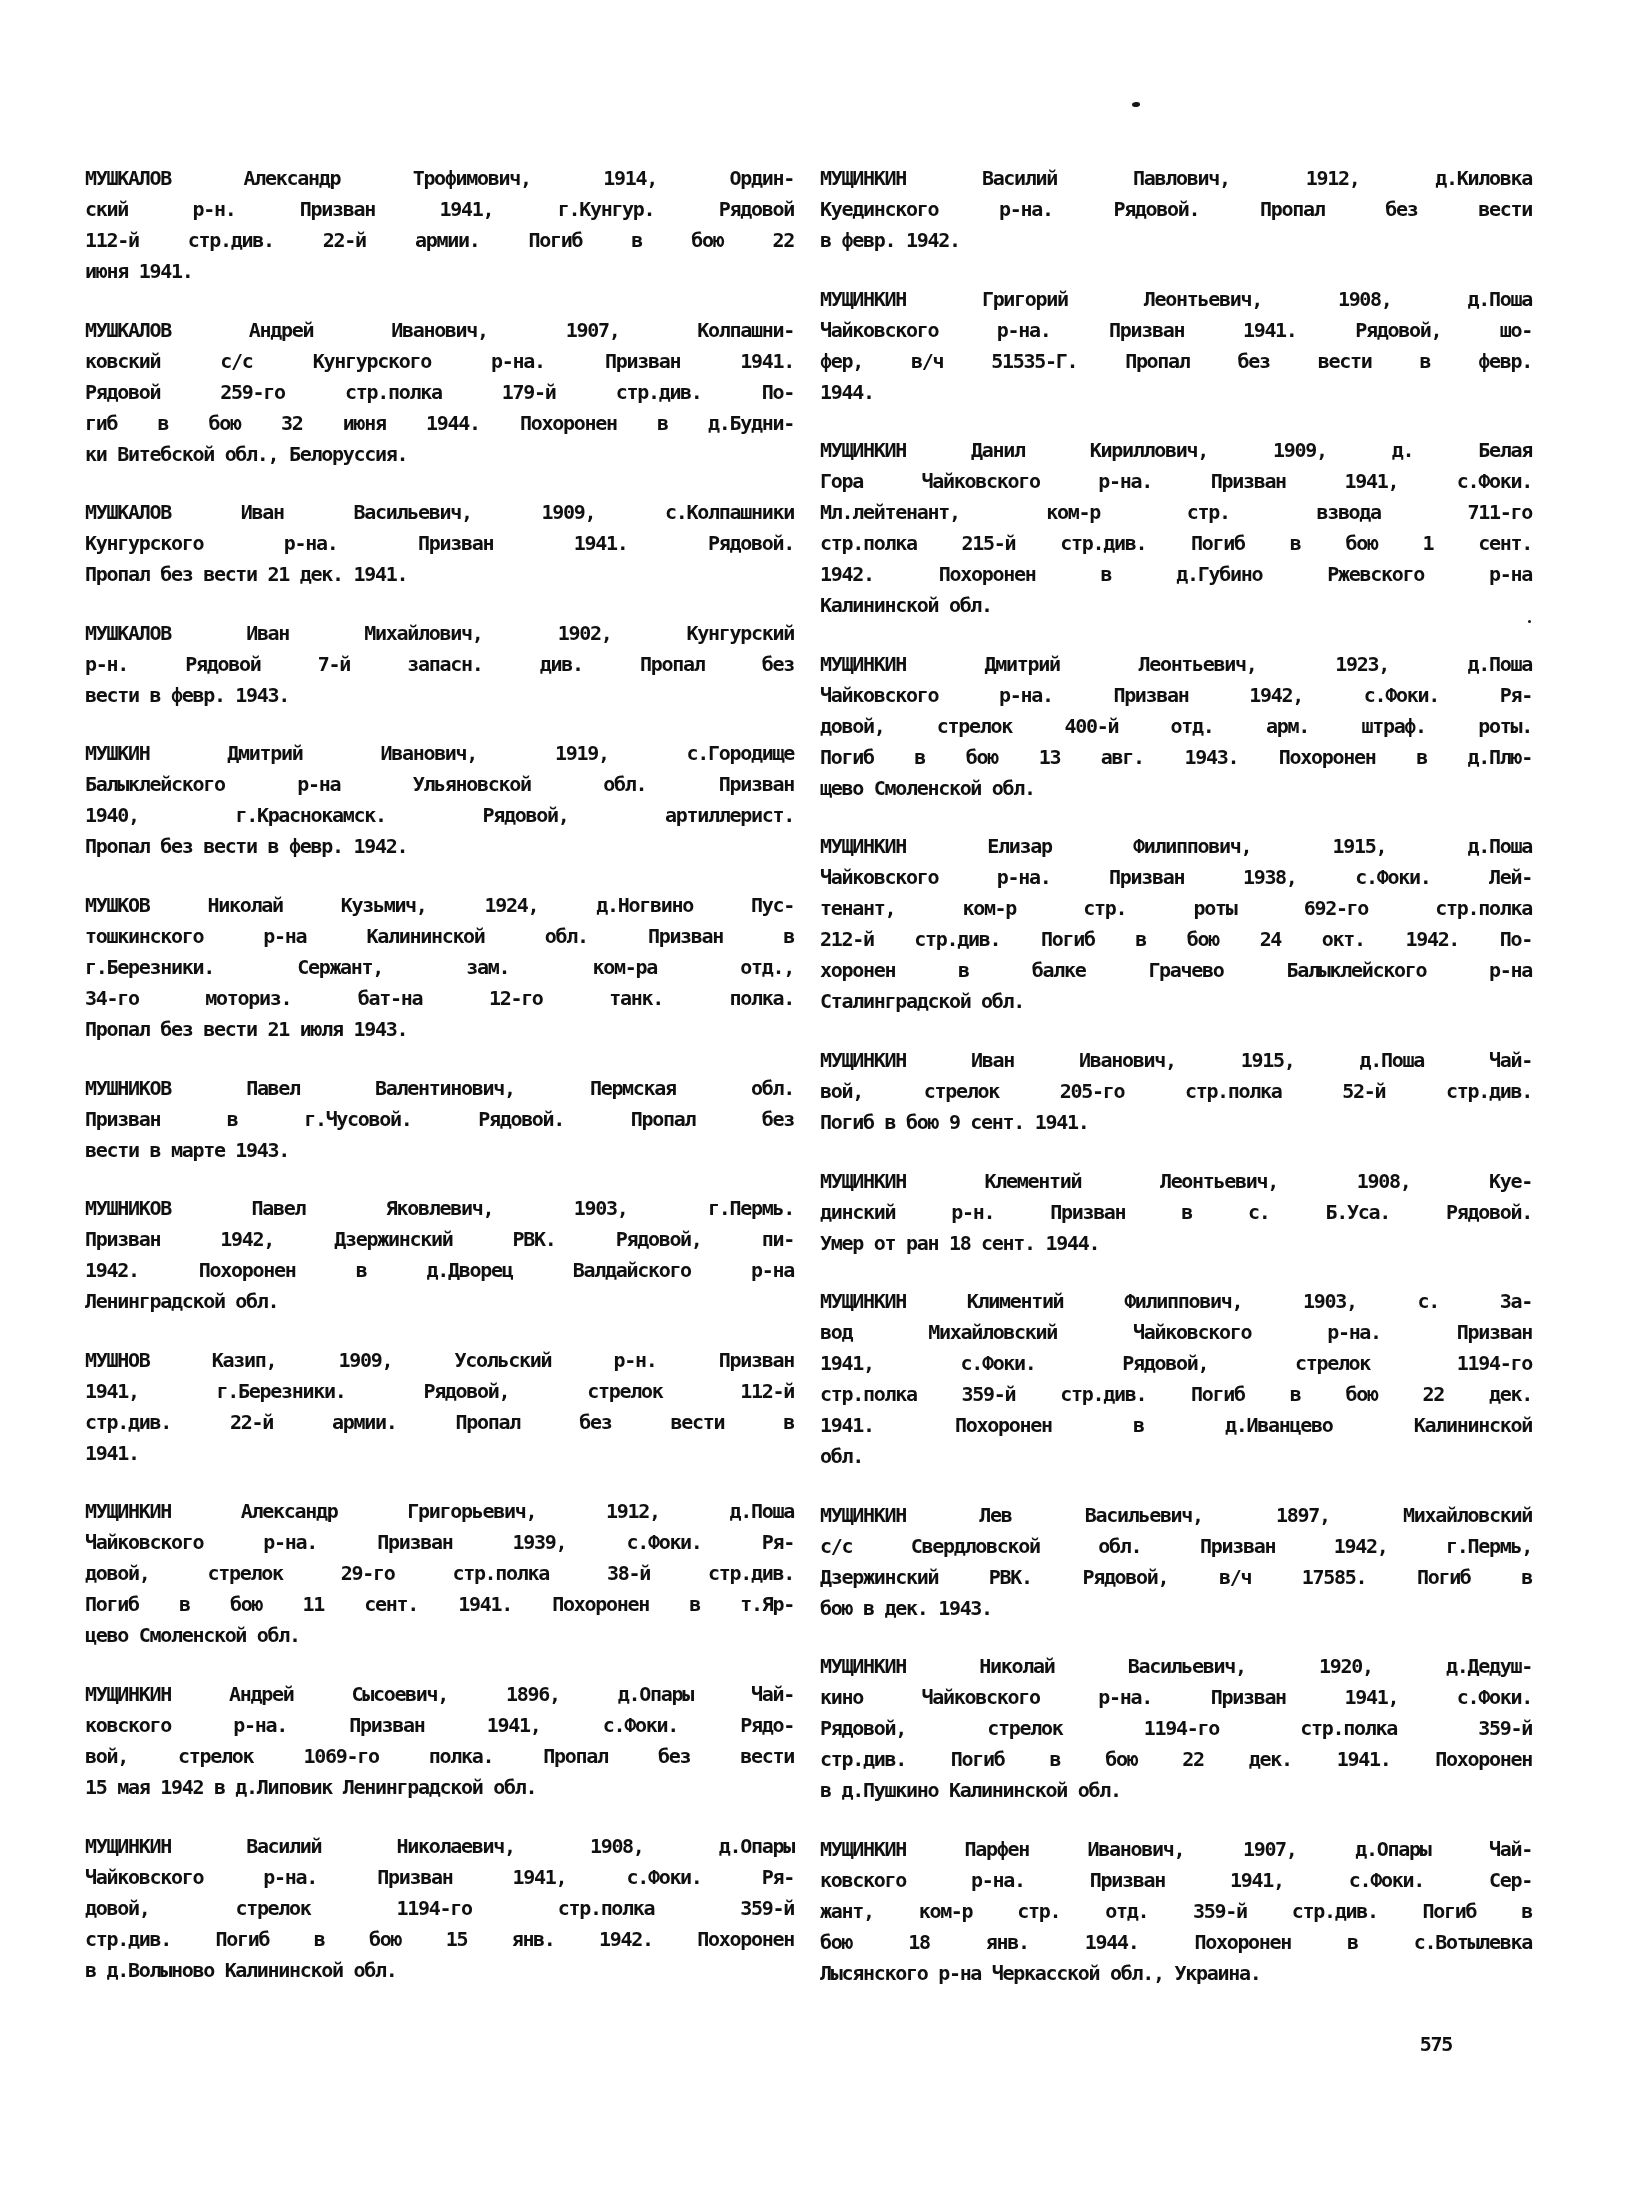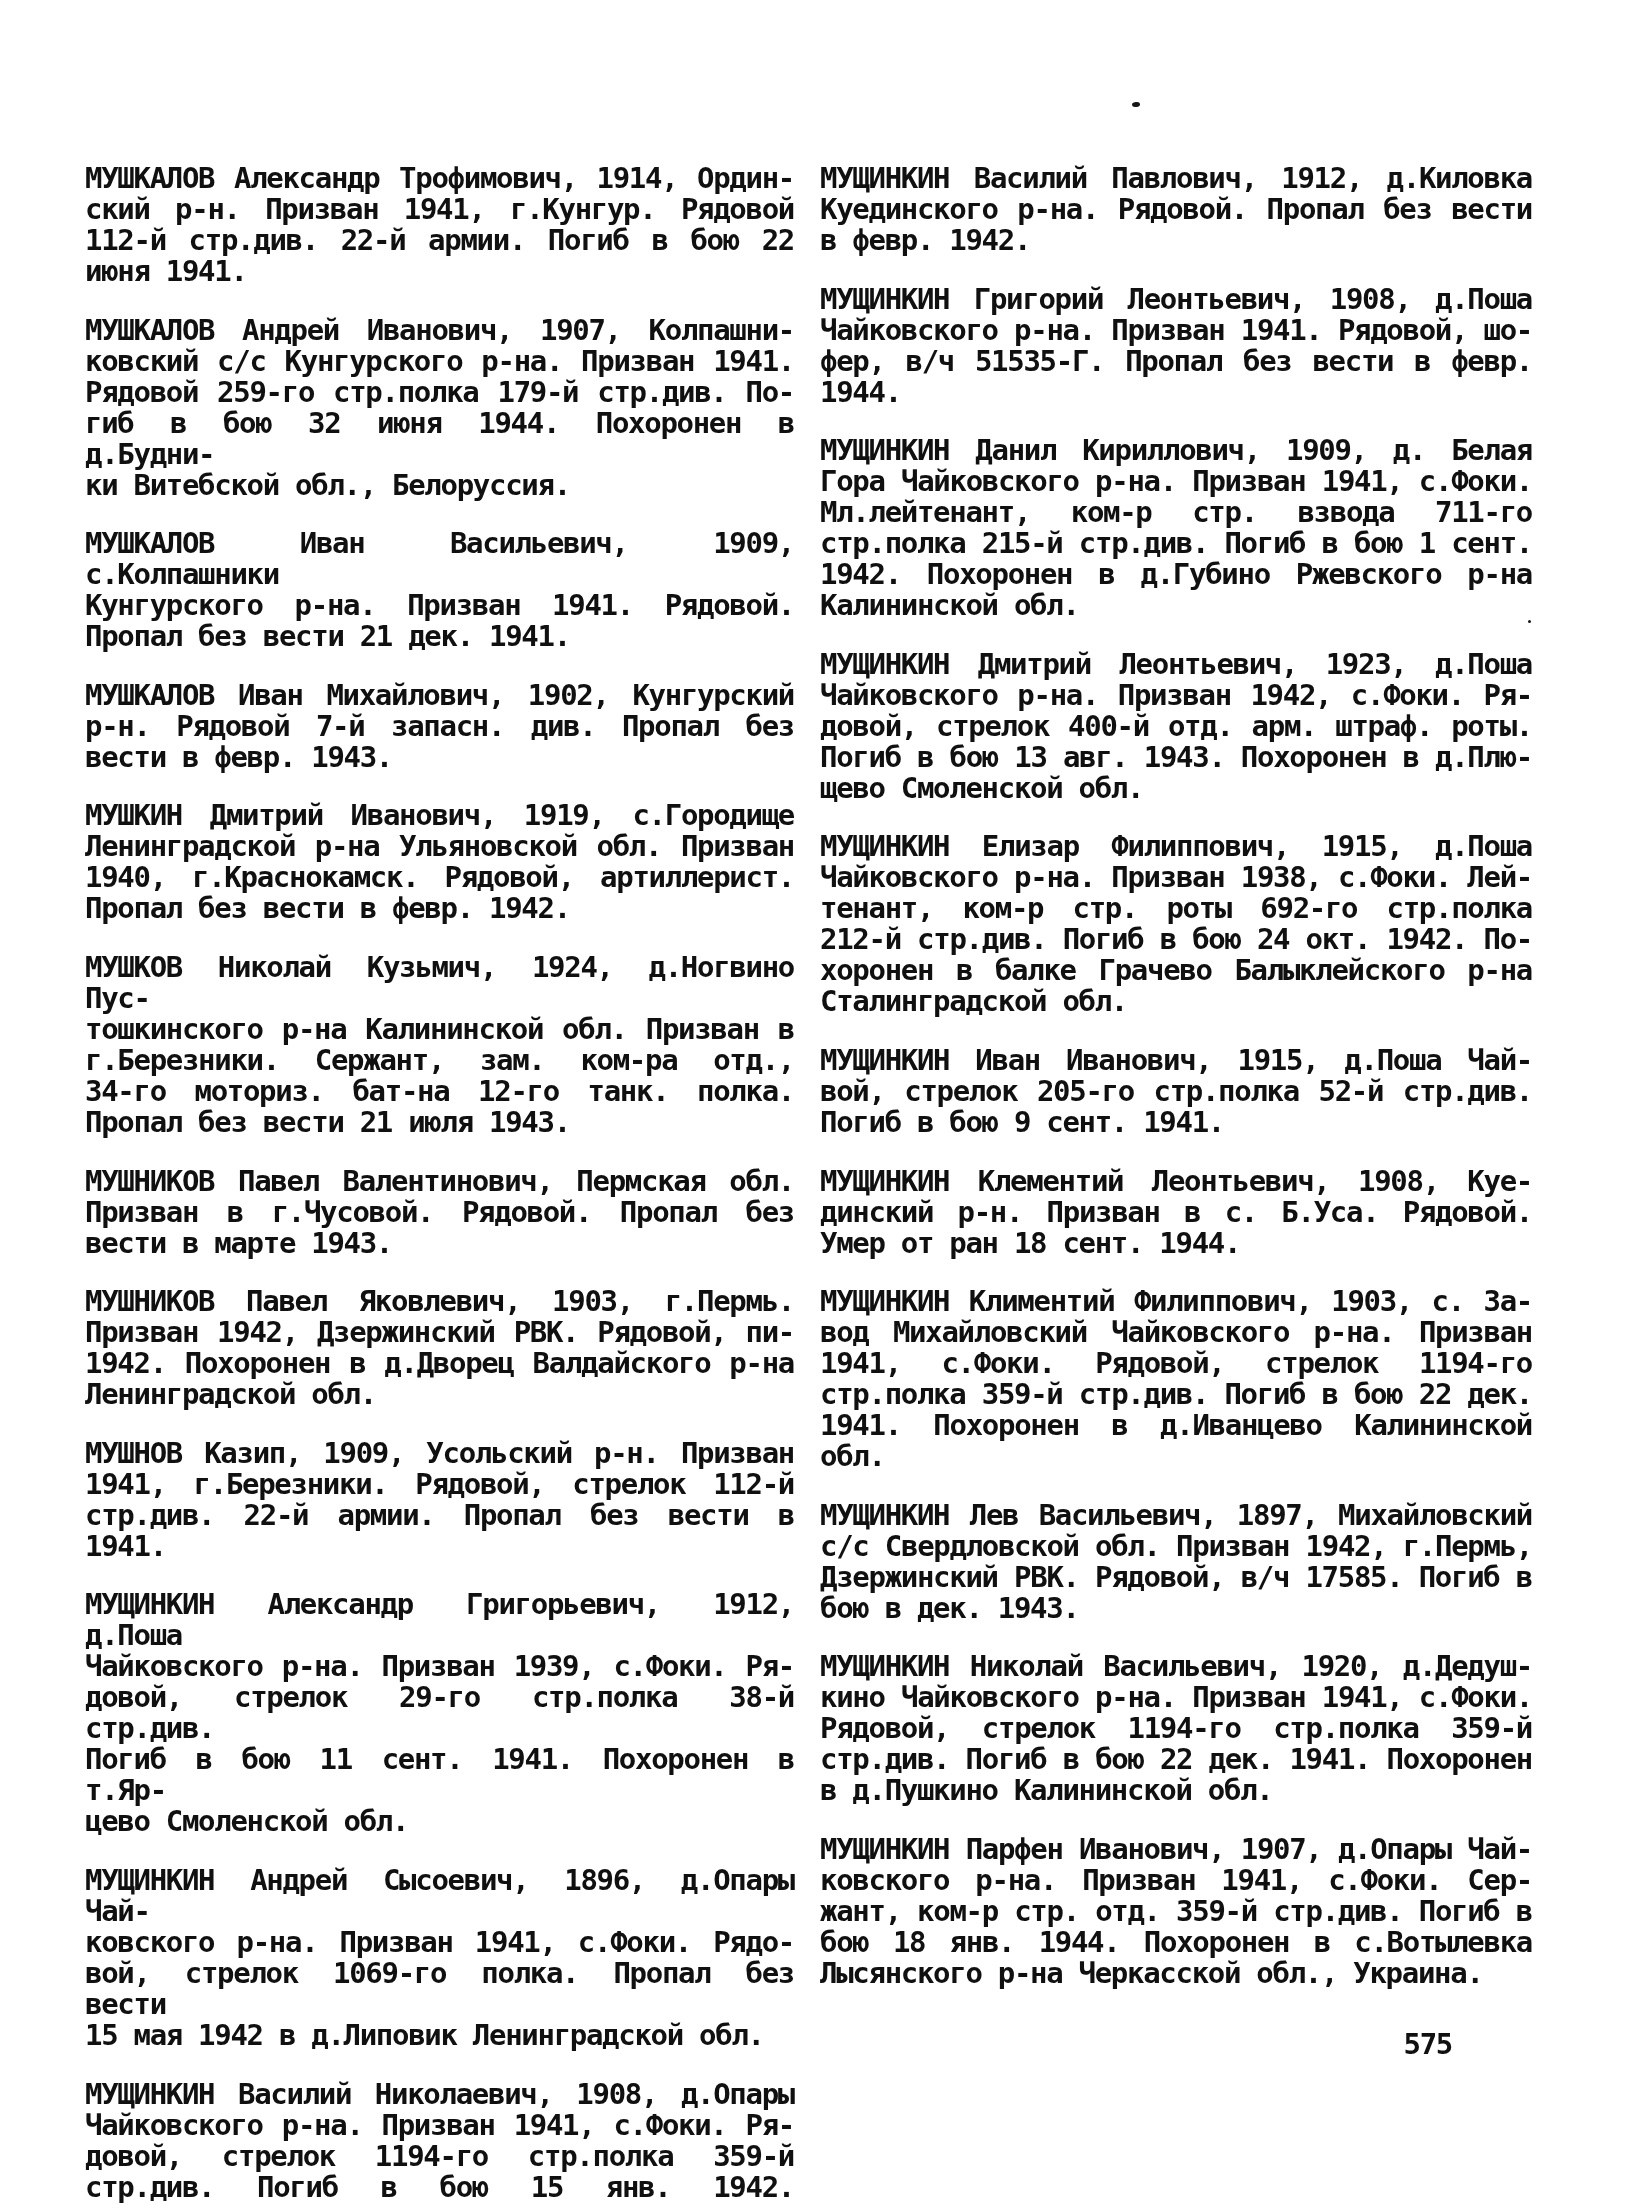--- a/index.html
+++ b/index.html
@@ -10,21 +10,21 @@
   }
   .page {
     position: relative;
     width: 1586px;
     height: 2205px;
     background: #ffffff;
     overflow: hidden;
     color: #101010;
     font-family: "DejaVu Sans Mono", monospace;
     font-weight: 700;
-    font-size: 29px;
+    font-size: 20px;
     line-height: 31px;
     letter-spacing: -1.3px;
   }
   .cols {
     position: absolute;
     left: 85px;
     top: 163px;
     display: flex;
     gap: 26px;
   }
@@ -78,21 +78,21 @@
           <div class="ln">Кунгурского р-на. Призван 1941. Рядовой.</div>
           <div class="ln end">Пропал без вести 21 дек. 1941.</div>
         </div>
         <div class="entry">
           <div class="ln">МУШКАЛОВ Иван Михайлович, 1902, Кунгурский</div>
           <div class="ln">р-н. Рядовой 7-й запасн. див. Пропал без</div>
           <div class="ln end">вести в февр. 1943.</div>
         </div>
         <div class="entry">
           <div class="ln">МУШКИН Дмитрий Иванович, 1919, с.Городище</div>
-          <div class="ln">Ленинградской р-на Ульяновской обл. Призван</div>
+          <div class="ln">Балыклейского р-на Ульяновской обл. Призван</div>
           <div class="ln">1940, г.Краснокамск. Рядовой, артиллерист.</div>
           <div class="ln end">Пропал без вести в февр. 1942.</div>
         </div>
         <div class="entry">
           <div class="ln">МУШКОВ Николай Кузьмич, 1924, д.Ногвино Пус-</div>
           <div class="ln">тошкинского р-на Калининской обл. Призван в</div>
           <div class="ln">г.Березники. Сержант, зам. ком-ра отд.,</div>
           <div class="ln">34-го моториз. бат-на 12-го танк. полка.</div>
           <div class="ln end">Пропал без вести 21 июля 1943.</div>
         </div>

